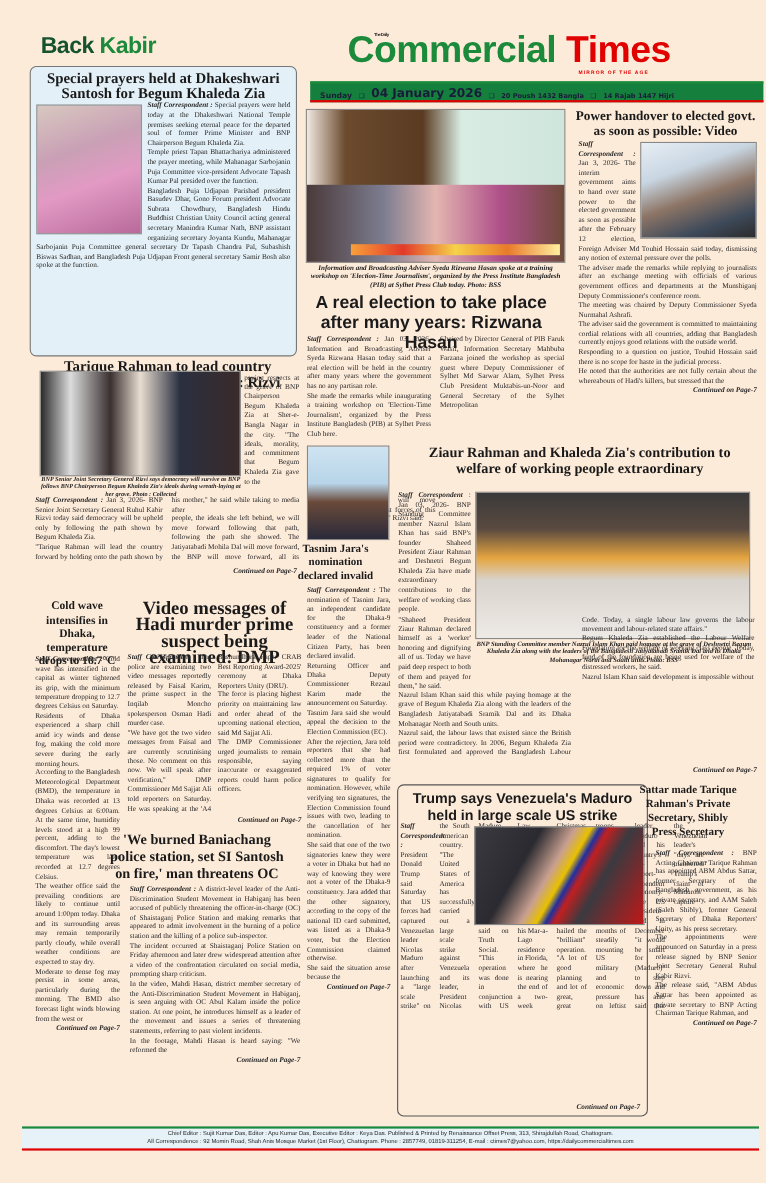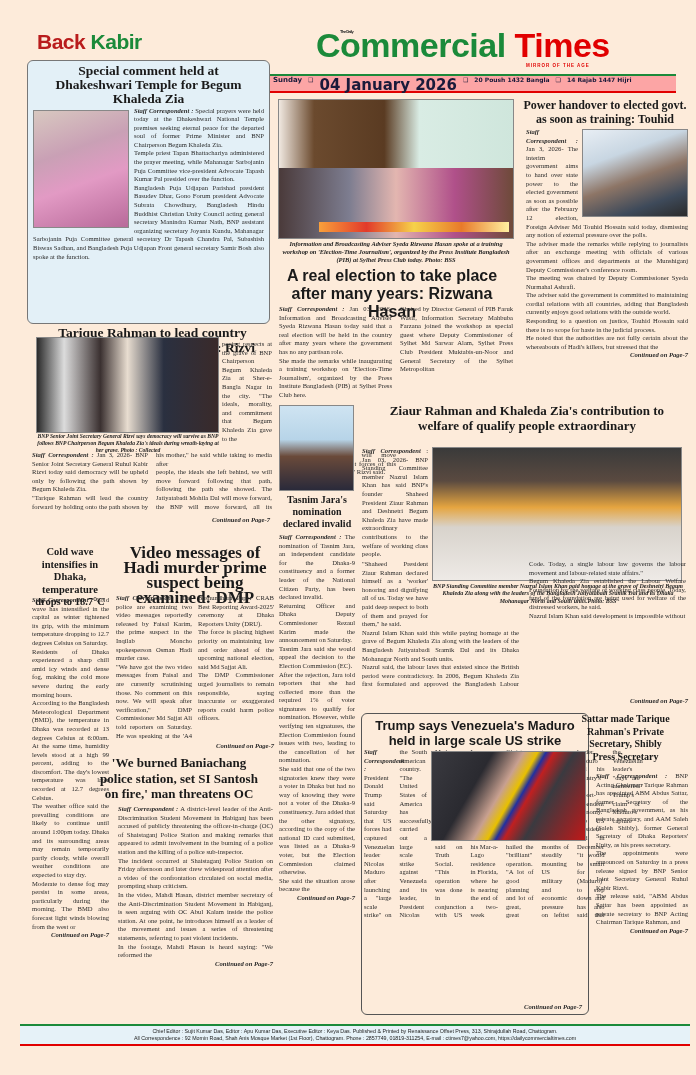--- a/index.html
+++ b/index.html
@@ -11,61 +11,61 @@
 .cont{font-style:italic;font-weight:bold;text-align:right;display:block;font-size:6.6px}
 h2{font-family:"Liberation Serif",serif;font-weight:bold;text-align:center;color:#1a1a1a;line-height:1.05}
 .caption{font-style:italic;font-weight:bold;font-size:6.4px;line-height:8.2px;text-align:center;color:#222}
 .photo{position:absolute;border:1px solid #888}
 .cols2{column-count:2;column-gap:8px}
 </style>
 </head>
 <body>
 
 <div class="abs" style="left:37px;top:30px;font-family:'Liberation Sans',sans-serif;font-weight:bold;font-size:21px;letter-spacing:-0.5px">
-  <span style="color:#b91c1c">Back</span>
+  <span style="color:#14532d">Back</span>
   <span style="color:#1b8a3a">Kabir</span>
 </div>
 <div class="abs" style="left:316px;top:25px;font-family:Liberation Sans, sans-serif;font-weight:bold;font-size:34px;letter-spacing:-0.5px;white-space:nowrap;line-height:40px">
   <span style="position:absolute;left:24px;top:5px;font-size:4px;color:#222;line-height:4px">The Daily</span>
   <span style="color:#1b8a3a">Commercial</span>
   <span style="color:#e10000">Times</span>
   <span style="position:absolute;left:210px;top:38px;font-size:4.5px;color:#e10000;letter-spacing:1px;line-height:5px">MIRROR OF THE AGE</span>
 </div>
-<div class="abs" style="left:264px;top:74px;width:412px;height:19px;background:#fca5a5;border-top:2px solid #1b8a3a;border-bottom:2px solid #e10000;font-family:'DejaVu Sans',sans-serif;font-weight:bold;color:#1a1a3a;display:flex;align-items:flex-start;padding-left:9px;gap:6px;white-space:nowrap">
+<div class="abs" style="left:282px;top:74px;width:412px;height:19px;background:#15803d;border-top:2px solid #1b8a3a;border-bottom:2px solid #e10000;font-family:'DejaVu Sans',sans-serif;font-weight:bold;color:#1a1a3a;display:flex;align-items:flex-end;padding-left:9px;gap:6px;white-space:nowrap">
   <span style="font-size:7px">Sunday</span>
   <span style="font-size:6px">❑</span>
-  <span style="font-size:15px">04 January 2026</span>
+  <span style="font-size:11px">04 January 2026</span>
   <span style="font-size:6px">❑</span>
   <span style="font-size:6px">20 Poush 1432 Bangla</span>
   <span style="font-size:6px">❑</span>
   <span style="font-size:6px">14 Rajab 1447 Hijri</span>
 </div>
 
 <div class="abs" style="left:27px;top:60px;width:243px;height:264px;background:#e3f0f7;border:1px solid #777;border-radius:6px;padding:3px 5px">
-  <h2 style="font-size:13.5px;padding:0 8px">Special comment held at Dhakeshwari Temple for Begum Khaleda Zia</h2>
+  <h2 style="font-size:13.5px;padding:0 8px">Special prayers held at Dhakeshwari Santosh for Begum Khaleda Zia</h2>
   <div style="float:left;width:96px;height:118px;margin:3px 5px 2px 0;background:linear-gradient(160deg,#d8c8c0 0%,#c9a0b5 35%,#e29ac4 60%,#b86a9a 100%);border:1px solid #888"></div>
   <p><span class="byline">Staff Correspondent :</span> <span>Special prayers were held today at the Dhakeshwari National Temple premises seeking eternal peace for the departed soul of former Prime Minister and BNP Chairperson Begum Khaleda Zia.</span></p>
   <p>Temple priest Tapan Bhattachariya administered the prayer meeting, while Mahanagar Sarbojanin Puja Committee vice-president Advocate Tapash Kumar Pal presided over the function.</p>
   <p>Bangladesh Puja Udjapan Parishad president Basudev Dhar, Gono Forum president Advocate Subrata Chowdhury, Bangladesh Hindu Buddhist Christian Unity Council acting general secretary Manindra Kumar Nath, BNP assistant organizing secretary Joyanta Kundu, Mahanagar Sarbojanin Puja Committee general secretary Dr Tapash Chandra Pal, Subashish Biswas Sadhan, and Bangladesh Puja Udjapan Front general secretary Samir Bosh also spoke at the function.</p>
 </div>
 
 <div class="photo" style="left:278px;top:99px;width:236px;height:140px;background:linear-gradient(90deg,#f0e8e0 0%,#6b4a2e 15%,#5a3b22 45%,#d9ece4 60%,#cfe6dc 100%)">
   <div style="position:absolute;left:0;bottom:0;width:100%;height:70px;background:linear-gradient(90deg,#4a3a3a,#7d7d90 30%,#e3b6b0 50%,#b0508a 75%,#6e4a3a)"></div>
   <div style="position:absolute;left:40px;bottom:6px;width:190px;height:10px;background:linear-gradient(90deg,#f9a03b,#e23a2a,#f6d24a,#e87a2a,#fff0a0)"></div>
 </div>
 <div class="abs caption" style="left:278px;top:240px;width:236px">Information and Broadcasting Adviser Syeda Rizwana Hasan spoke at a training workshop on 'Election-Time Journalism', organized by the Press Institute Bangladesh (PIB) at Sylhet Press Club today. Photo: BSS</div>
 
 <h2 class="abs" style="left:276px;top:267px;width:232px;font-family:'Liberation Sans',sans-serif;font-size:16px;font-weight:bold;line-height:18px">A real election to take place after many years: Rizwana Hasan</h2>
 <div class="abs cols2" style="left:279px;top:305px;width:234px;height:95px;column-fill:auto">
   <p><span class="byline">Staff Correspondent :</span> <span>Jan 03, 2026- Information and Broadcasting Adviser Syeda Rizwana Hasan today said that a real election will be held in the country after many years where the government has no any partisan role.</span></p>
   <p>She made the remarks while inaugurating a training workshop on 'Election-Time Journalism', organized by the Press Institute Bangladesh (PIB) at Sylhet Press Club here.</p>
   <p>Chaired by Director General of PIB Faruk Wasif, Information Secretary Mahbuba Farzana joined the workshop as special guest where Deputy Commissioner of Sylhet Md Sarwar Alam, Sylhet Press Club President Muktabis-un-Noor and General Secretary of the Sylhet Metropolitan</p>
 </div>
 
-<h2 class="abs" style="left:522px;top:98px;width:166px;font-size:12px;line-height:14px;font-family:'Liberation Serif',serif">Power handover to elected govt. as soon as training: Touhid</h2>
+<h2 class="abs" style="left:522px;top:98px;width:166px;font-size:12px;line-height:14px;font-family:'Liberation Serif',serif">Power handover to elected govt. as soon as possible: Video</h2>
 <div class="abs" style="left:526px;top:128px;width:162px">
   <div class="photo" style="position:relative;float:right;width:106px;height:88px;margin:1px 0 2px 4px;background:linear-gradient(160deg,#e8eef4 0%,#c8d6e2 30%,#8d7566 55%,#3e4a5a 80%,#2b2b2b 100%)"></div>
   <p><span class="byline">Staff Correspondent :</span> <span>Jan 3, 2026- The interim government aims to hand over state power to the elected government as soon as possible after the February 12 election, Foreign Adviser Md Touhid Hossain said today, dismissing any notion of external pressure over the polls.</span></p>
   <p>The adviser made the remarks while replying to journalists after an exchange meeting with officials of various government offices and departments at the Munshiganj Deputy Commissioner's conference room.</p>
   <p>The meeting was chaired by Deputy Commissioner Syeda Nurmahal Ashrafi.</p>
   <p>The adviser said the government is committed to maintaining cordial relations with all countries, adding that Bangladesh currently enjoys good relations with the outside world.</p>
   <p>Responding to a question on justice, Touhid Hossain said there is no scope for haste in the judicial process.</p>
   <p>He noted that the authorities are not fully certain about the whereabouts of Hadi's killers, but stressed that the</p>
   <span class="cont">Continued on Page-7</span>
 </div>
@@ -103,32 +103,32 @@
 <h2 class="abs" style="left:100px;top:755px;width:158px;font-size:13px;line-height:15.5px">'We burned Baniachang police station, set SI Santosh on fire,' man threatens OC</h2>
 <div class="abs" style="left:118px;top:805px;width:155px">
   <p><span class="byline">Staff Correspondent :</span> <span>A district-level leader of the Anti-Discrimination Student Movement in Habiganj has been accused of publicly threatening the officer-in-charge (OC) of Shaistaganj Police Station and making remarks that appeared to admit involvement in the burning of a police station and the killing of a police sub-inspector.</span></p>
   <p>The incident occurred at Shaistaganj Police Station on Friday afternoon and later drew widespread attention after a video of the confrontation circulated on social media, prompting sharp criticism.</p>
   <p>In the video, Mahdi Hasan, district member secretary of the Anti-Discrimination Student Movement in Habiganj, is seen arguing with OC Abul Kalam inside the police station. At one point, he introduces himself as a leader of the movement and issues a series of threatening statements, referring to past violent incidents.</p>
   <p>In the footage, Mahdi Hasan is heard saying: "We reformed the</p>
   <span class="cont">Continued on Page-7</span>
 </div>
 
 <div class="photo" style="left:279px;top:405px;width:75px;height:86px;background:linear-gradient(180deg,#cfe4f2 0%,#b7d4e8 40%,#6a4a3a 60%,#2a2a3a 100%)"></div>
-<h2 class="abs" style="left:279px;top:494px;width:76px;font-size:10px;line-height:12px">Tasnim Jara's nomination declared invalid</h2>
+<h2 class="abs" style="left:267px;top:494px;width:76px;font-size:10px;line-height:12px">Tasnim Jara's nomination declared invalid</h2>
 <div class="abs" style="left:279px;top:533px;width:76px">
   <p><span class="byline">Staff Correspondent :</span> <span>The nomination of Tasnim Jara, an independent candidate for the Dhaka-9 constituency and a former leader of the National Citizen Party, has been declared invalid.</span></p>
   <p>Returning Officer and Dhaka Deputy Commissioner Rezaul Karim made the announcement on Saturday.</p>
   <p>Tasnim Jara said she would appeal the decision to the Election Commission (EC).</p>
   <p>After the rejection, Jara told reporters that she had collected more than the required 1% of voter signatures to qualify for nomination. However, while verifying ten signatures, the Election Commission found issues with two, leading to the cancellation of her nomination.</p>
   <p>She said that one of the two signatories knew they were a voter in Dhaka but had no way of knowing they were not a voter of the Dhaka-9 constituency. Jara added that the other signatory, according to the copy of the national ID card submitted, was listed as a Dhaka-9 voter, but the Election Commission claimed otherwise.</p>
   <p>She said the situation arose because the</p>
   <span class="cont">Continued on Page-7</span>
 </div>
 
-<h2 class="abs" style="left:368px;top:403px;width:318px;font-size:13px;line-height:15px">Ziaur Rahman and Khaleda Zia's contribution to welfare of qualify people extraordinary</h2>
+<h2 class="abs" style="left:368px;top:403px;width:318px;font-size:13px;line-height:15px">Ziaur Rahman and Khaleda Zia's contribution to welfare of working people extraordinary</h2>
 <div class="photo" style="left:432px;top:447px;width:250px;height:134px;background:linear-gradient(180deg,#3a3a3a 0%,#5a4a40 25%,#e5a540 45%,#d8d3cc 60%,#eeeae6 100%)"></div>
 <div class="abs caption" style="left:432px;top:583px;width:252px;font-size:6px;line-height:7.4px">BNP Standing Committee member Nazrul Islam Khan paid homage at the grave of Deshnetri Begum Khaleda Zia along with the leaders of the Bangladesh Jatiyatabadi Sramik Dal and its Dhaka Mohanagar North and South units.Photo: BSS</div>
 <div class="abs" style="left:362px;top:447px;width:66px">
   <p><span class="byline">Staff Correspondent</span> <span>: Jan 03, 2026- BNP Standing Committee member Nazrul Islam Khan has said BNP's founder Shaheed President Ziaur Rahman and Deshnetri Begum Khaleda Zia have made extraordinary contributions to the welfare of working class people.</span></p>
 </div>
 <div class="abs cols2" style="left:362px;top:560px;width:324px;height:145px;column-fill:auto;column-gap:10px">
   <p style="width:66px">"Shaheed President Ziaur Rahman declared himself as a 'worker' honoring and dignifying all of us. Today we have paid deep respect to both of them and prayed for them," he said.</p>
   <p>Nazrul Islam Khan said this while paying homage at the grave of Begum Khaleda Zia along with the leaders of the Bangladesh Jatiyatabadi Sramik Dal and its Dhaka Mohanagar North and South units.</p>
   <p>Nazrul said, the labour laws that existed since the British period were contradictory. In 2006, Begum Khaleda Zia first formulated and approved the Bangladesh Labour Code. Today, a single labour law governs the labour movement and labour-related state affairs."</p>
   <p>Begum Khaleda Zia established the Labour Welfare Foundation for the welfare of working class people. Today, fund of the foundation are being used for welfare of the distressed workers, he said.</p>

